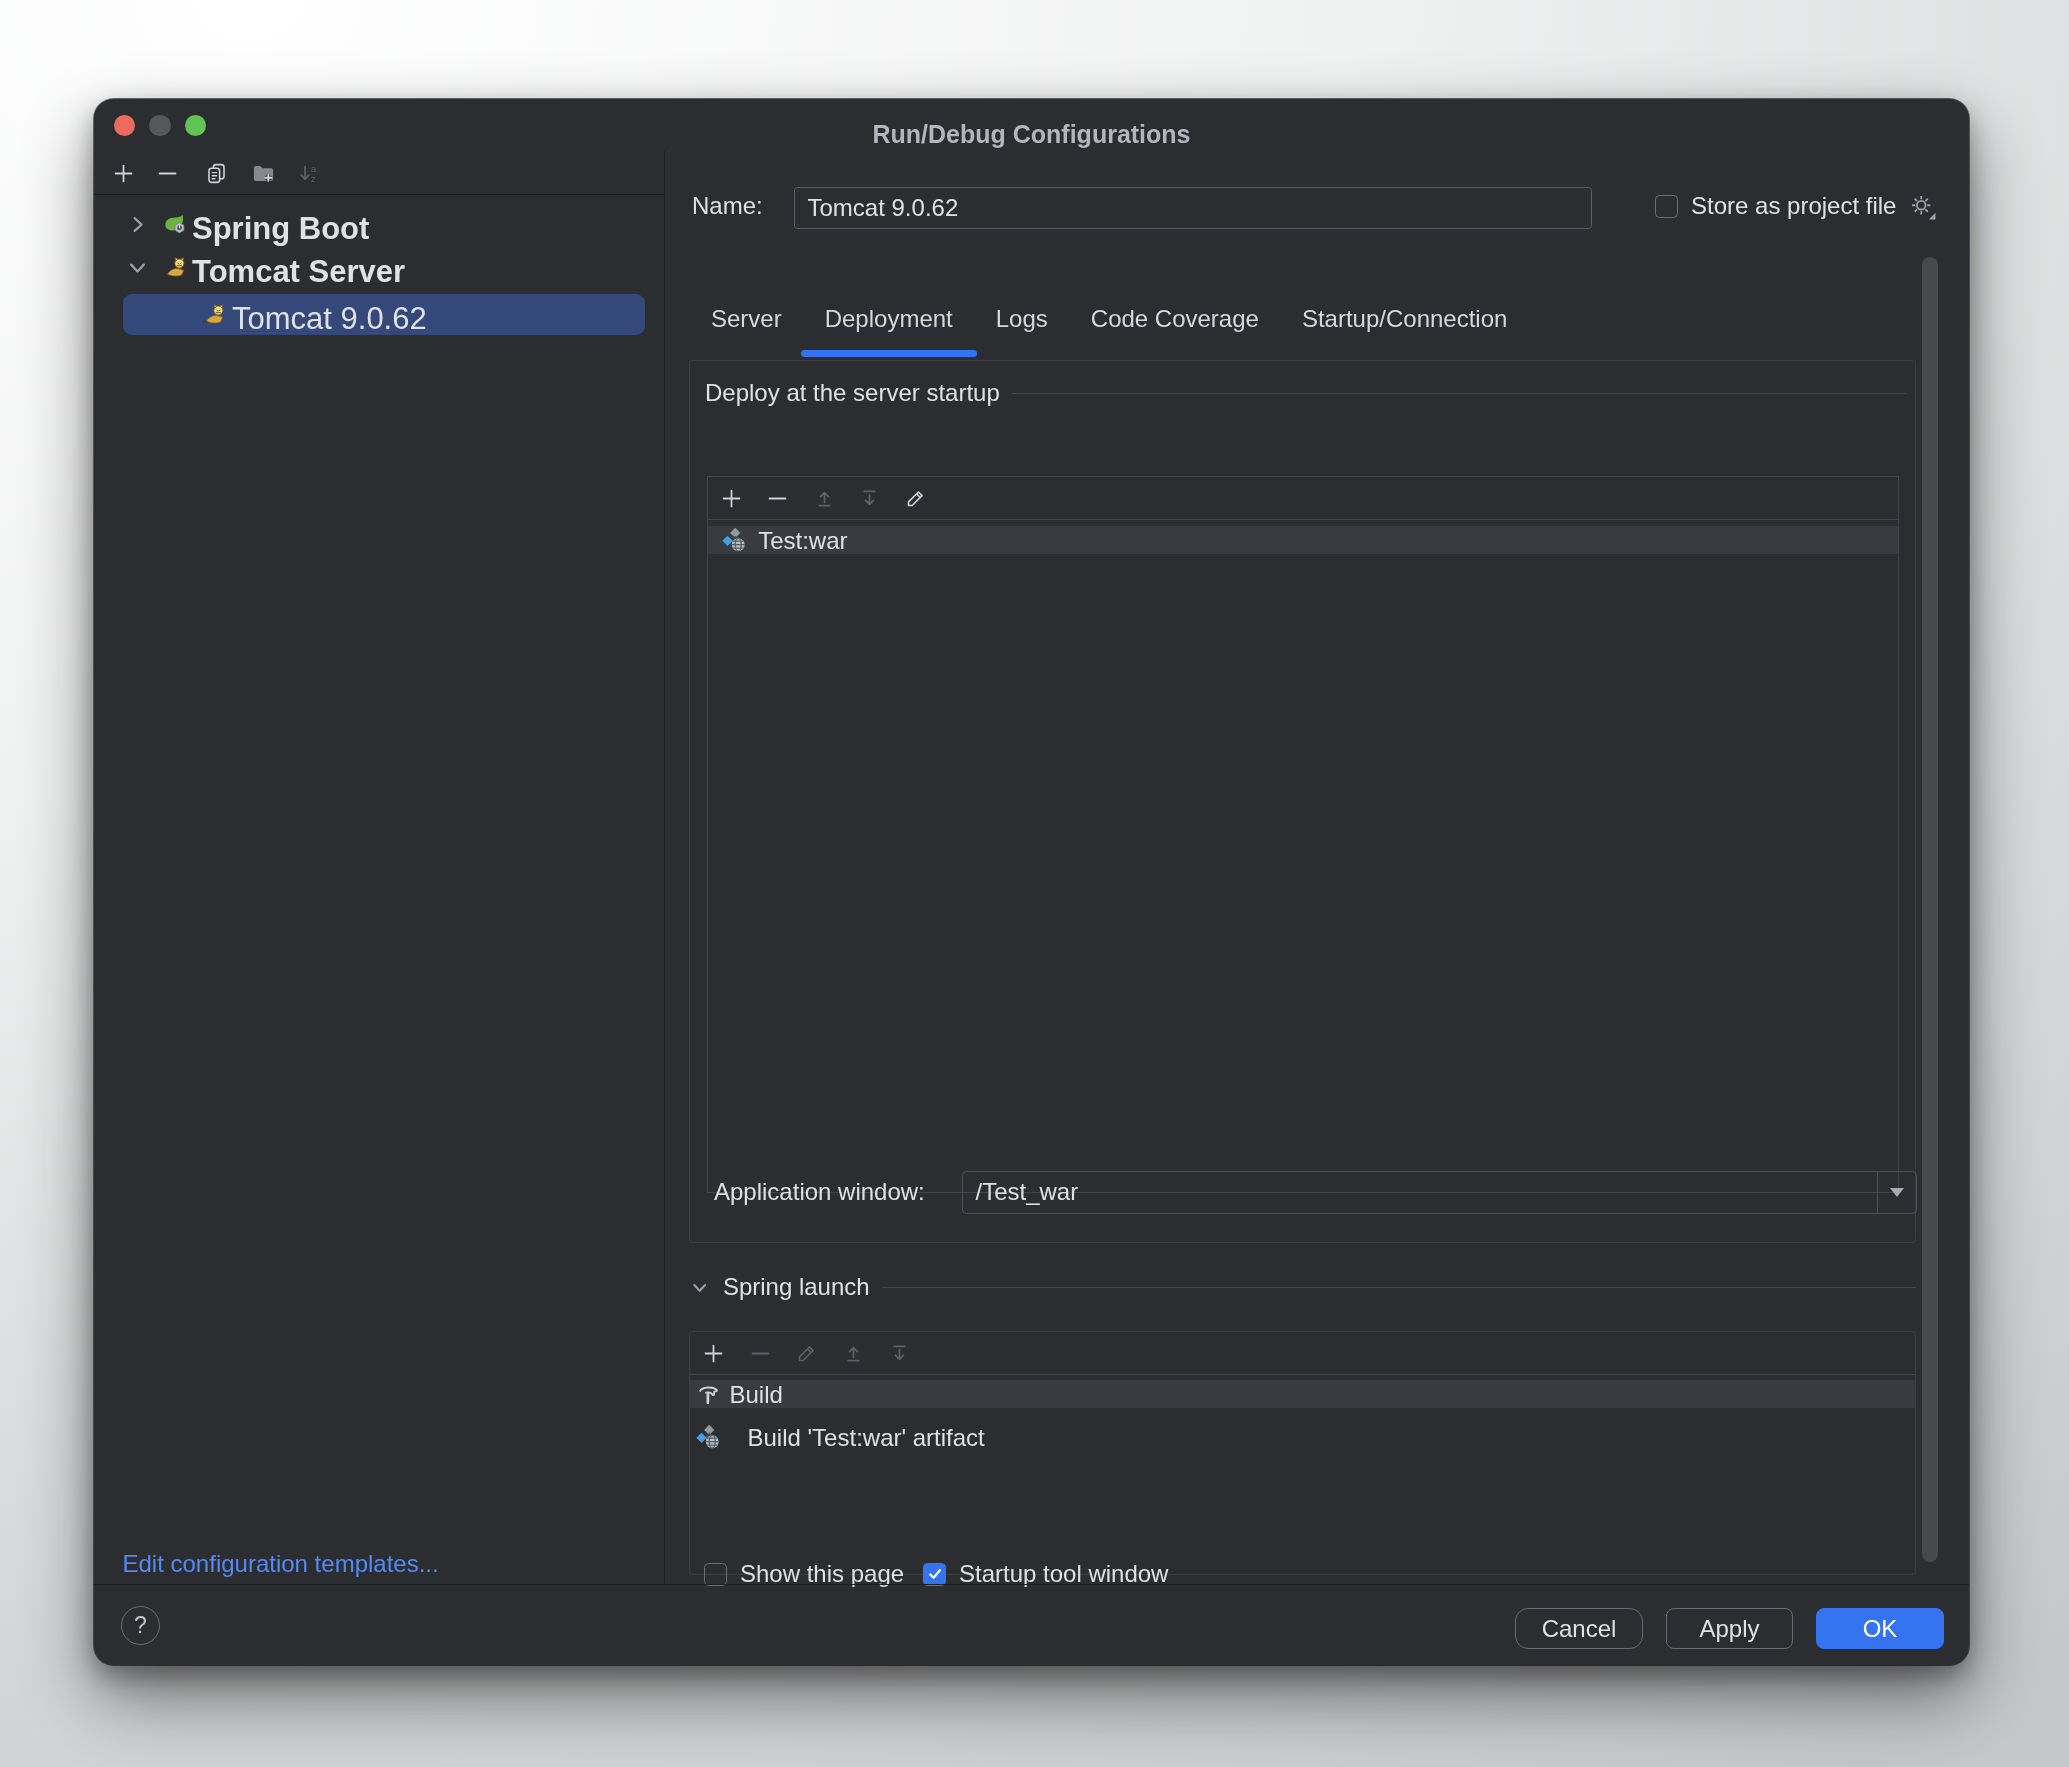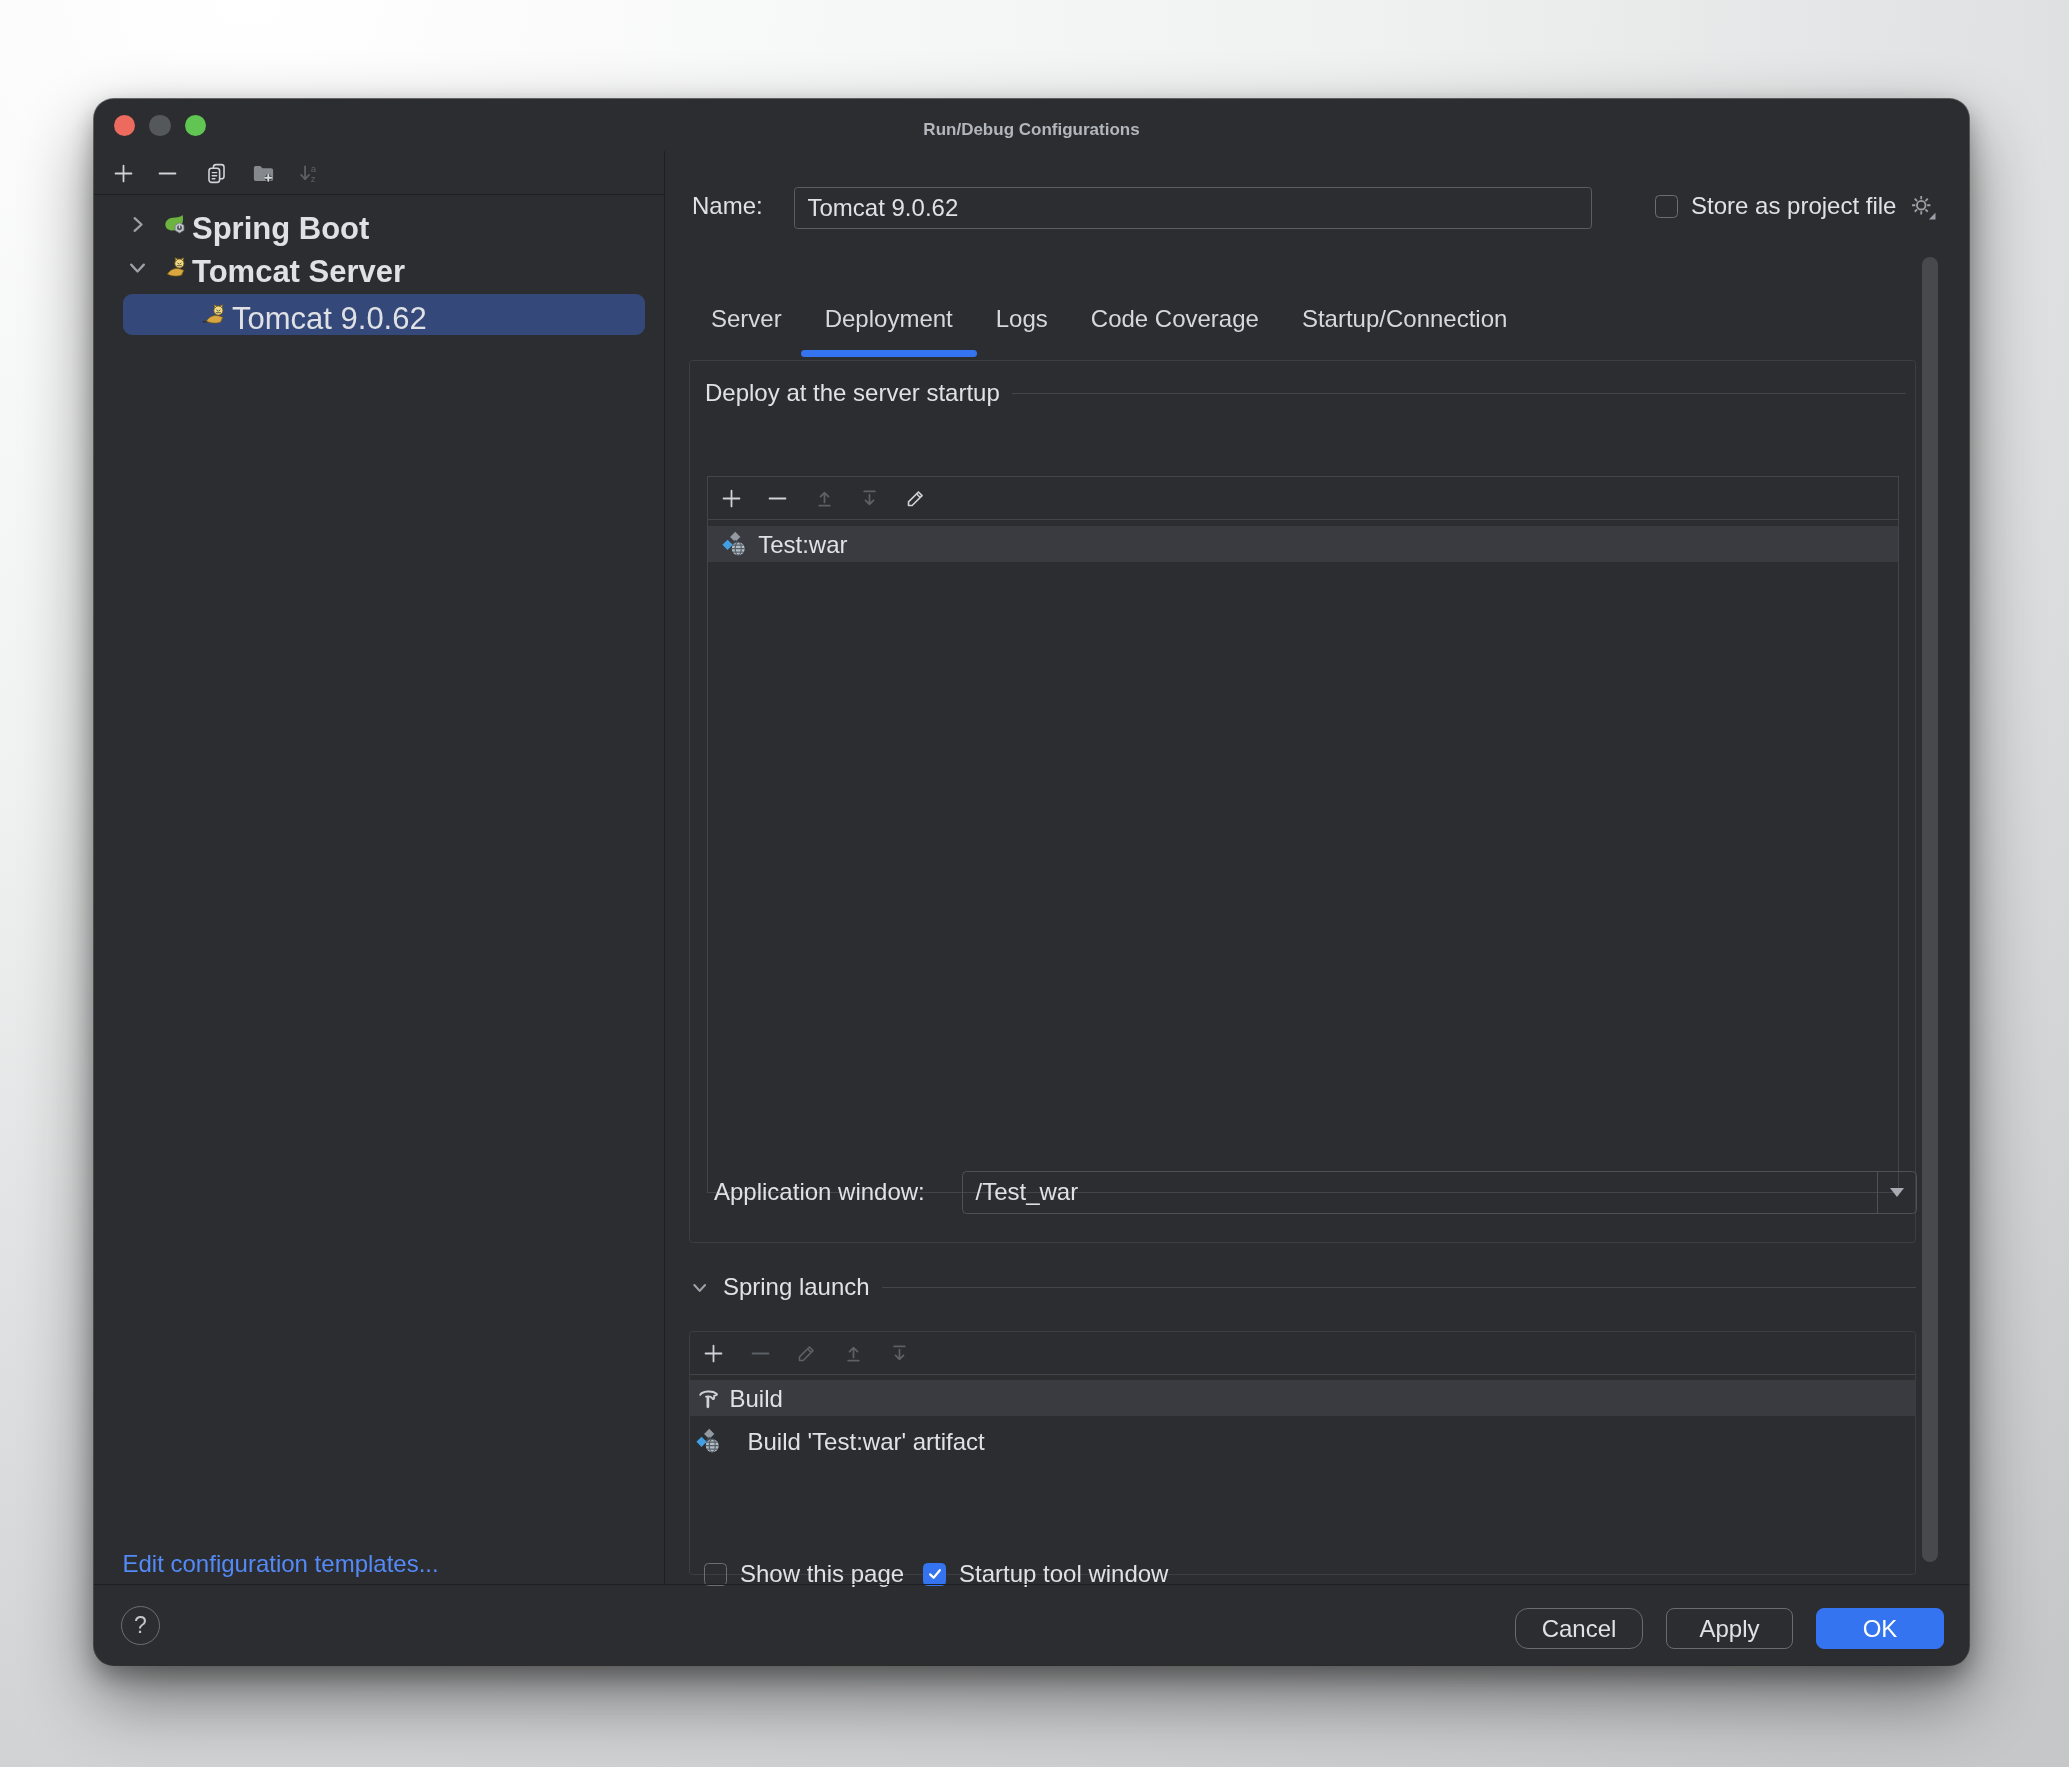--- a/index.html
+++ b/index.html
@@ -17,21 +17,21 @@
     font-size:24px;
   }
   
   .titlebar { position:absolute; left:0; top:0; width:100%; height:52px; }
   .traffic { position:absolute; left:19.6px; top:16px; display:flex; gap:14.3px; }
   .tl { width:21.4px; height:21.4px; border-radius:50%; }
   .tl.red { background:#ed6a5f; }
   .tl.gray { background:#55585b; }
   .tl.green { background:#61c554; }
   .dlg-title { position:absolute; left:0; right:0; top:21.4px; text-align:center;
-    font-weight:bold; font-size:17px; color:#b2b6bd; }
+    font-weight:bold; font-size:25px; color:#b2b6bd; }
   
   .sidebar { position:absolute; left:0; top:52px; width:570px; height:1434px; }
   .side-toolbar { position:absolute; left:0; top:0; width:100%; height:44px;
     border-bottom:0.9px solid #1e1f22; }
   .icon-btn { position:absolute; width:30px; height:30px; display:flex;
     align-items:center; justify-content:center; border-radius:5.3px; cursor:default; }
   .v-divider { position:absolute; left:570px; top:52px; width:0.9px; height:1434px; background:#1e1f22; }
   .tree-row { position:absolute; height:43px; display:flex; align-items:center; }
   .tree-label { color:#dfe1e5; font-size:31px; white-space:nowrap; }
   .tree-label.bold { font-weight:bold; }
@@ -57,21 +57,21 @@
   .group-box { position:absolute; border:0.9px solid #3c3e42; border-radius:3.6px; }
   .deploy-box { left:24px; top:209px; width:1227px; height:883px; }
   .sect-head { position:absolute; display:flex; align-items:center; gap:12.5px; }
   .sect-title { line-height:28.5px; white-space:nowrap; }
   .sect-line { flex:1; height:0.9px; background:#43454a; }
   .deploy-head { left:15px; top:18px; width:1201px; }
   .inner-box { position:absolute; left:17px; top:115px; width:1192px; height:717px;
     border:0.9px solid #43454a; }
   .mini-toolbar { position:absolute; left:0; top:0; width:100%; height:43px;
     border-bottom:0.9px solid #43454a; }
-  .list-row { position:absolute; left:0; width:100%; height:36px; display:flex;
+  .list-row { position:absolute; left:0; width:100%; height:28px; display:flex;
     align-items:center; }
   .list-row.selected { background:#393b40; }
   .row-icon { width:27px; height:27px; flex:0 0 auto; }
   .row-label { white-space:nowrap; line-height:27px; }
   .app-ctx-label { position:absolute; left:24px; top:817px; line-height:28.5px; }
   .combo { position:absolute; left:272px; top:810px; width:955px; height:43px;
     border:0.9px solid #4e5157; border-radius:4.5px; display:flex; align-items:center; }
   .combo-value { padding-left:12.5px; flex:1; line-height:28.5px; }
   .combo-arrow { width:39px; height:100%; border-left:0.9px solid #4e5157;
     display:flex; align-items:center; justify-content:center; }

